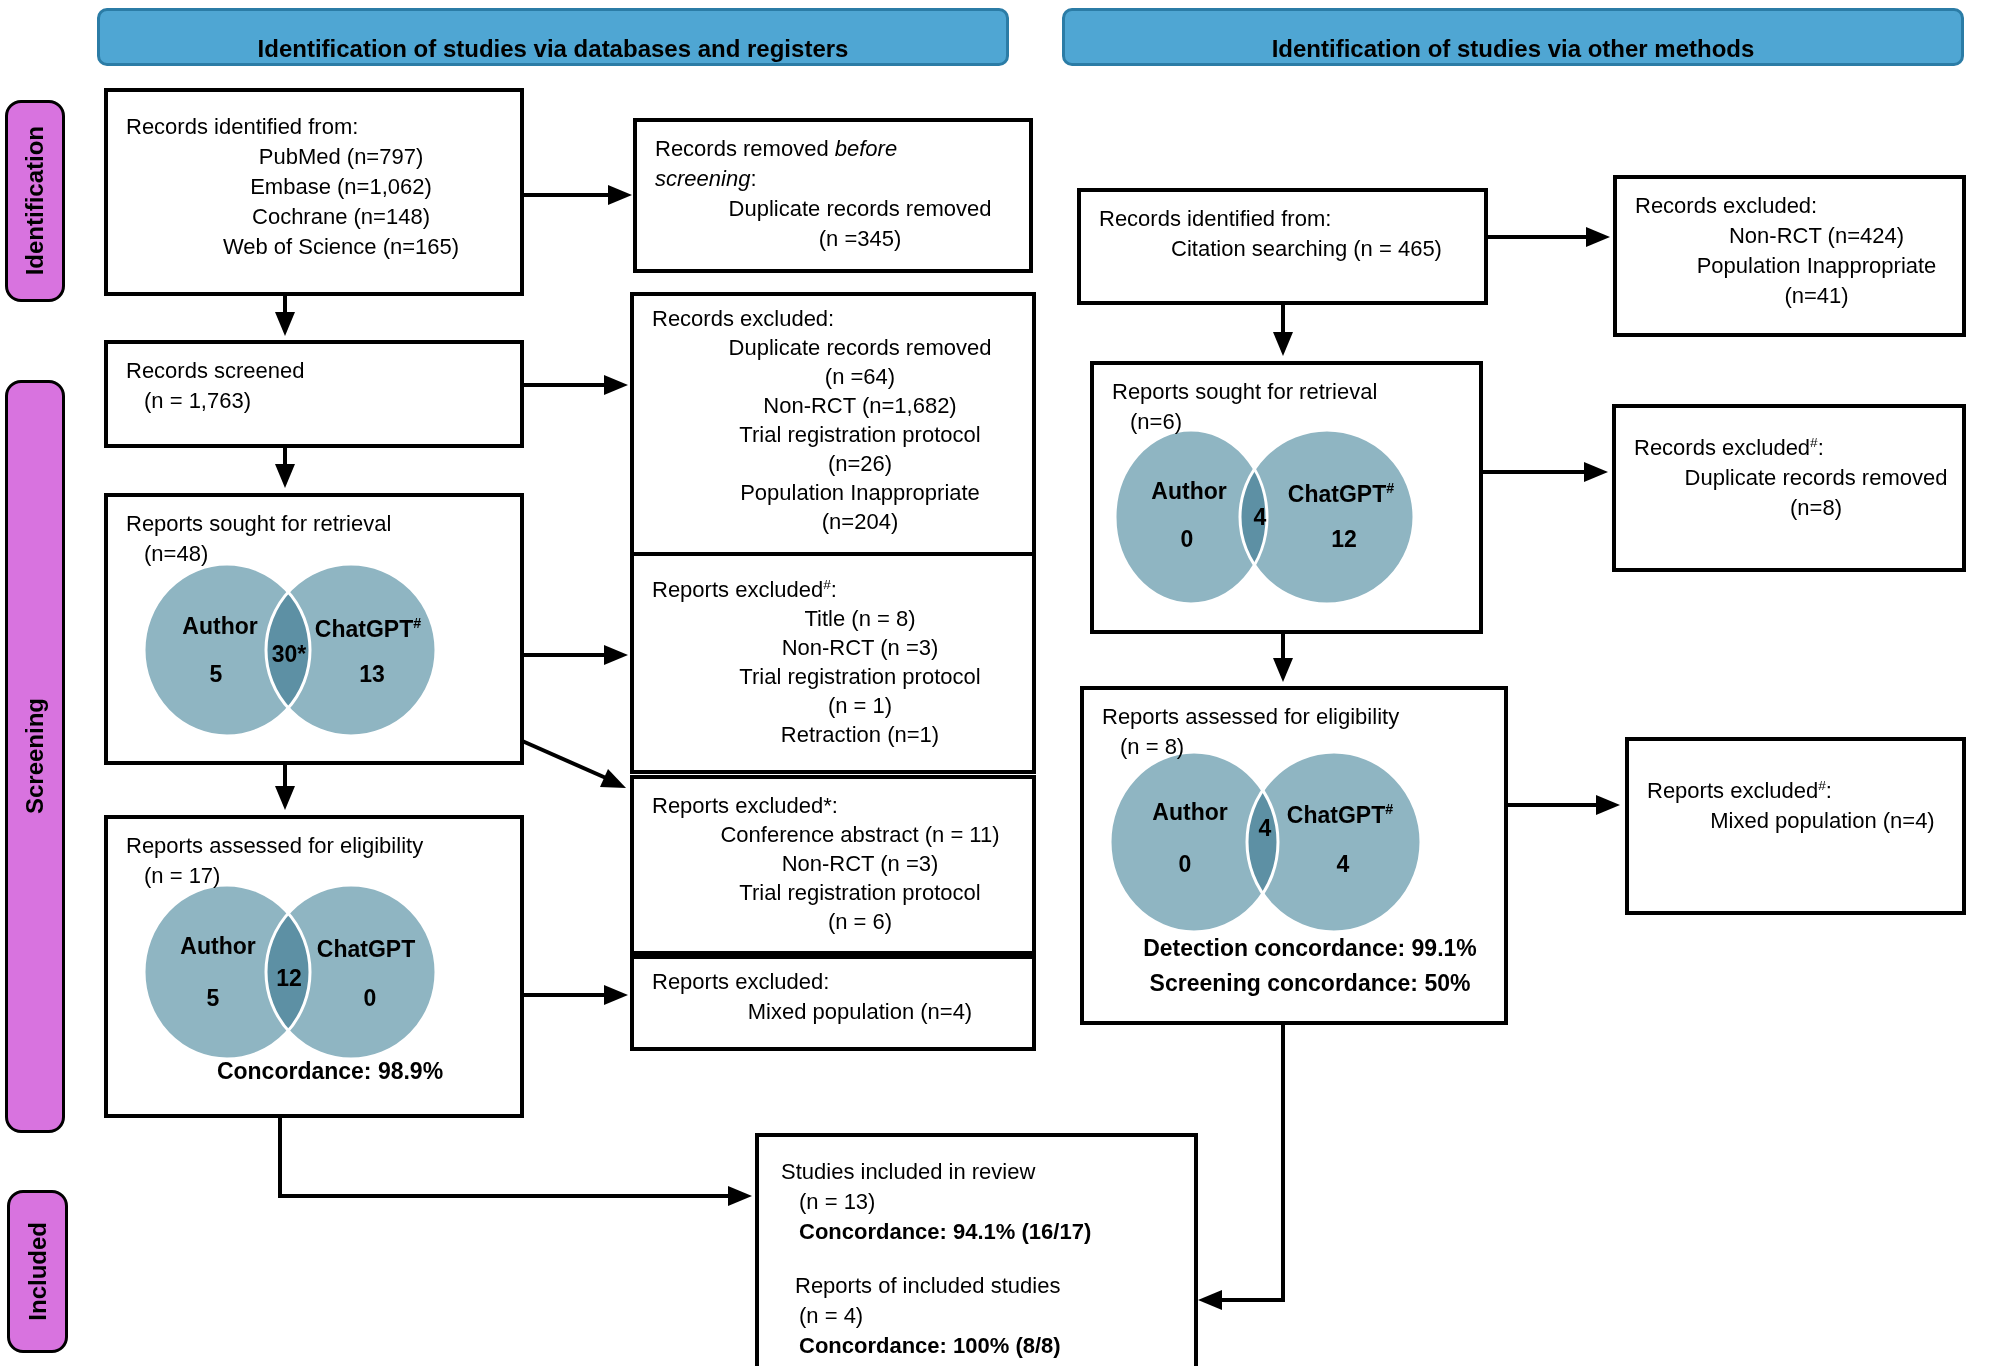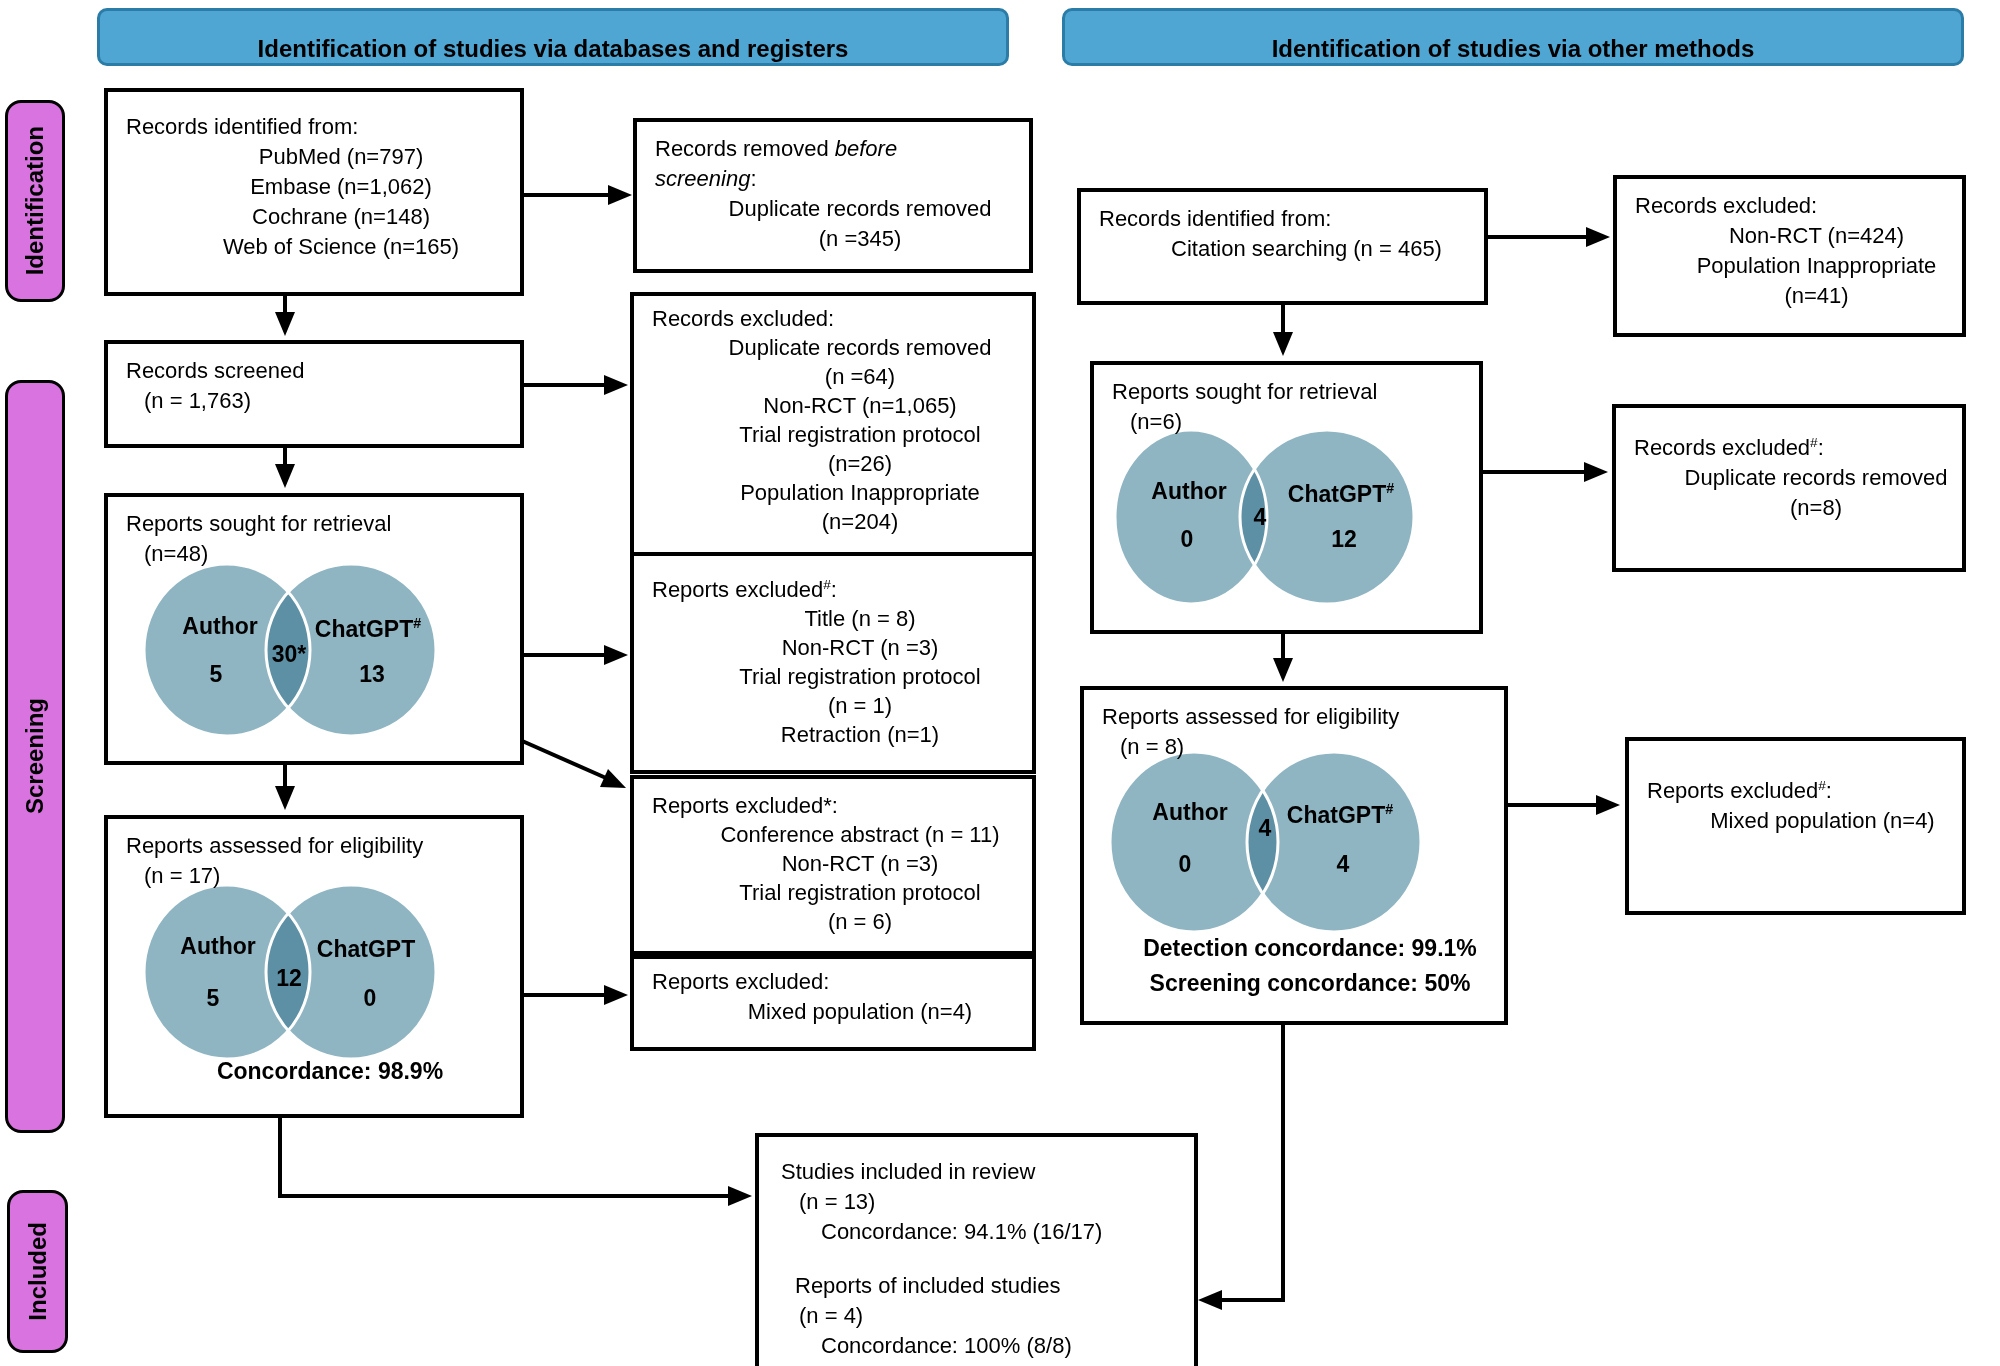--- a/index.html
+++ b/index.html
@@ -15,21 +15,21 @@
        font-size:24px;font-weight:bold;}
   .vtab{position:absolute;z-index:2;background:var(--sidebar-pink);border:3px solid #000;border-radius:16px;
         display:flex;align-items:center;justify-content:center;font-size:24px;font-weight:bold;}
   .vtab span{writing-mode:vertical-rl;transform:rotate(180deg);white-space:nowrap;}
   .box{position:absolute;z-index:2;background:#fff;border:4px solid #000;font-size:22px;line-height:30px;}
   .bt{padding-left:18px;}   
   .bn{padding-left:36px;}   
   .bi{padding-left:54px;text-align:center;}   
   .pt8{padding-top:8px}.pt12{padding-top:12px}.pt14{padding-top:14px}.pt20{padding-top:20px}.pt30{padding-top:30px}
   .lh29{line-height:29px;}
-  .bold{font-weight:normal;margin-left:22px;}
+  .bold{font-weight:bold;}
   .gap{height:24px;}
   sup{font-size:0.62em;}
   .vennsvg{position:absolute;left:0;top:0;z-index:0;}
   .box .txt{position:relative;z-index:1;}
   .vl{position:absolute;z-index:1;transform:translate(-50%,-50%);font-weight:bold;font-size:23px;white-space:nowrap;}
   .vn{position:absolute;z-index:1;transform:translate(-50%,-50%);font-weight:bold;font-size:23px;}
   .conc{position:absolute;z-index:1;left:8px;width:100%;text-align:center;font-weight:bold;font-size:23px;line-height:32px;padding-left:8px;}
 </style>
 </head>
 <body>
@@ -107,21 +107,21 @@
 
   <div class="box pt12" style="left:104px;top:340px;width:412px;height:88px">
     <div class="bt txt">Records screened</div>
     <div class="bn txt">(n = 1,763)</div>
   </div>
 
   <div class="box pt8 lh29" style="left:630px;top:292px;width:398px;height:248px">
     <div class="bt txt">Records excluded:</div>
     <div class="bi txt">Duplicate records removed</div>
     <div class="bi txt">(n =64)</div>
-    <div class="bi txt">Non-RCT (n=1,065)</div>
+    <div class="bi txt">Non-RCT (n=1,682)</div>
     <div class="bi txt">Trial registration protocol</div>
     <div class="bi txt">(n=26)</div>
     <div class="bi txt">Population Inappropriate</div>
     <div class="bi txt">(n=204)</div>
   </div>
 
   <div class="box pt12" style="left:104px;top:493px;width:412px;height:252px">
     <svg class="vennsvg" width="412" height="252">
       <defs>
           <clipPath id="clA1">

